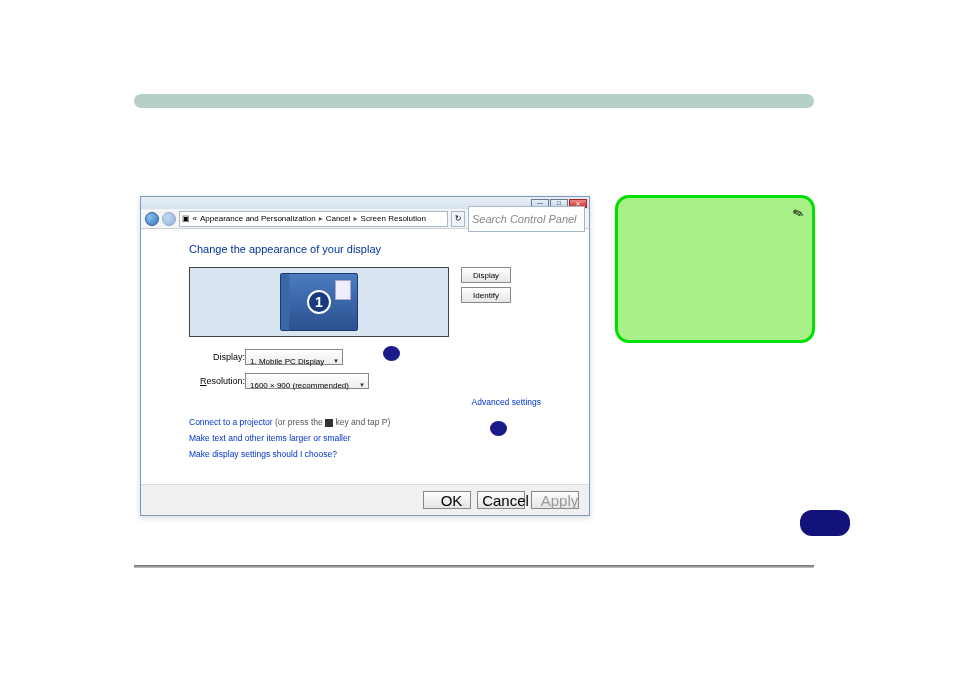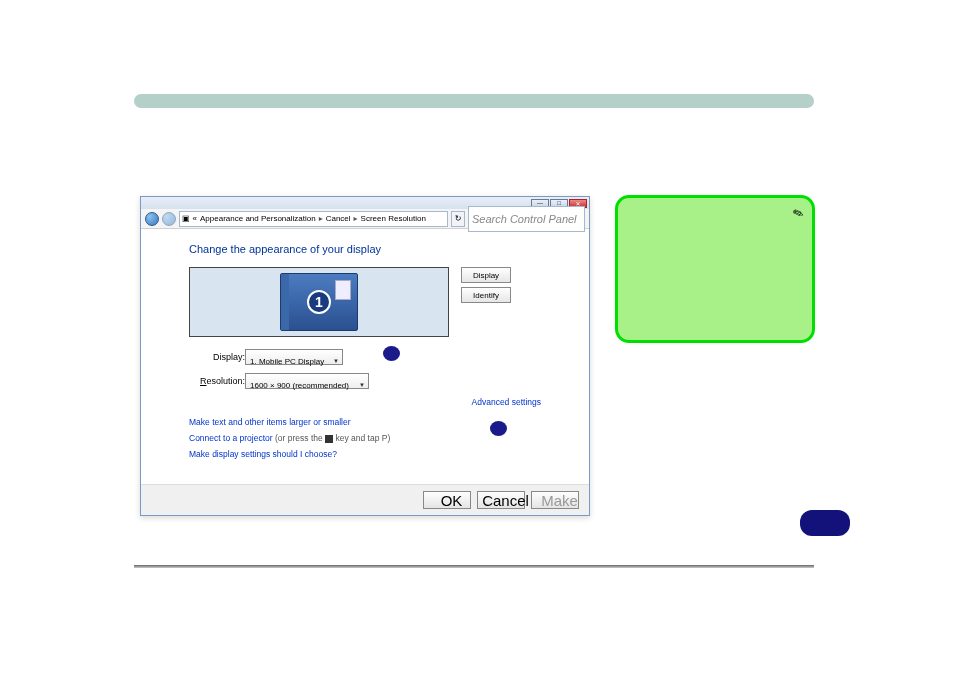--- a/index.html
+++ b/index.html
@@ -114,37 +114,37 @@
     <div class="form-row">
       <div class="form-label"><u>R</u>esolution:</div>
       <div class="dropdown dd-res">1600 × 900 (recommended)</div>
     </div>
 
     <div class="adv-link">
       <span class="link">Advanced settings</span>
     </div>
 
     <div class="proj-row">
-      <span class="link">Make text and other items larger or smaller</span>
-    </div>
-    <div class="proj-row">
       <span class="link">Connect to a projector</span>
       <span class="paren"> (or press the </span>
       <span class="win-icon"></span>
       <span class="paren"> key and tap P)</span>
+    </div>
+    <div class="proj-row">
+      <span class="link">Make text and other items larger or smaller</span>
     </div>
     <div class="proj-row">
       <span class="link">Make display settings should I choose?</span>
     </div>
   </div>
 
   <div class="btn-row">
     <div class="dlg-btn">OK</div>
     <div class="dlg-btn">Cancel</div>
-    <div class="dlg-btn disabled">Make</div>
+    <div class="dlg-btn disabled">Apply</div>
   </div>
 </div>
 
 <div class="blue-dot dot1"></div>
 <div class="blue-dot dot2"></div>
 
 <div class="note-box">
   <span class="pencil-icon">✎</span>
 </div>
 

